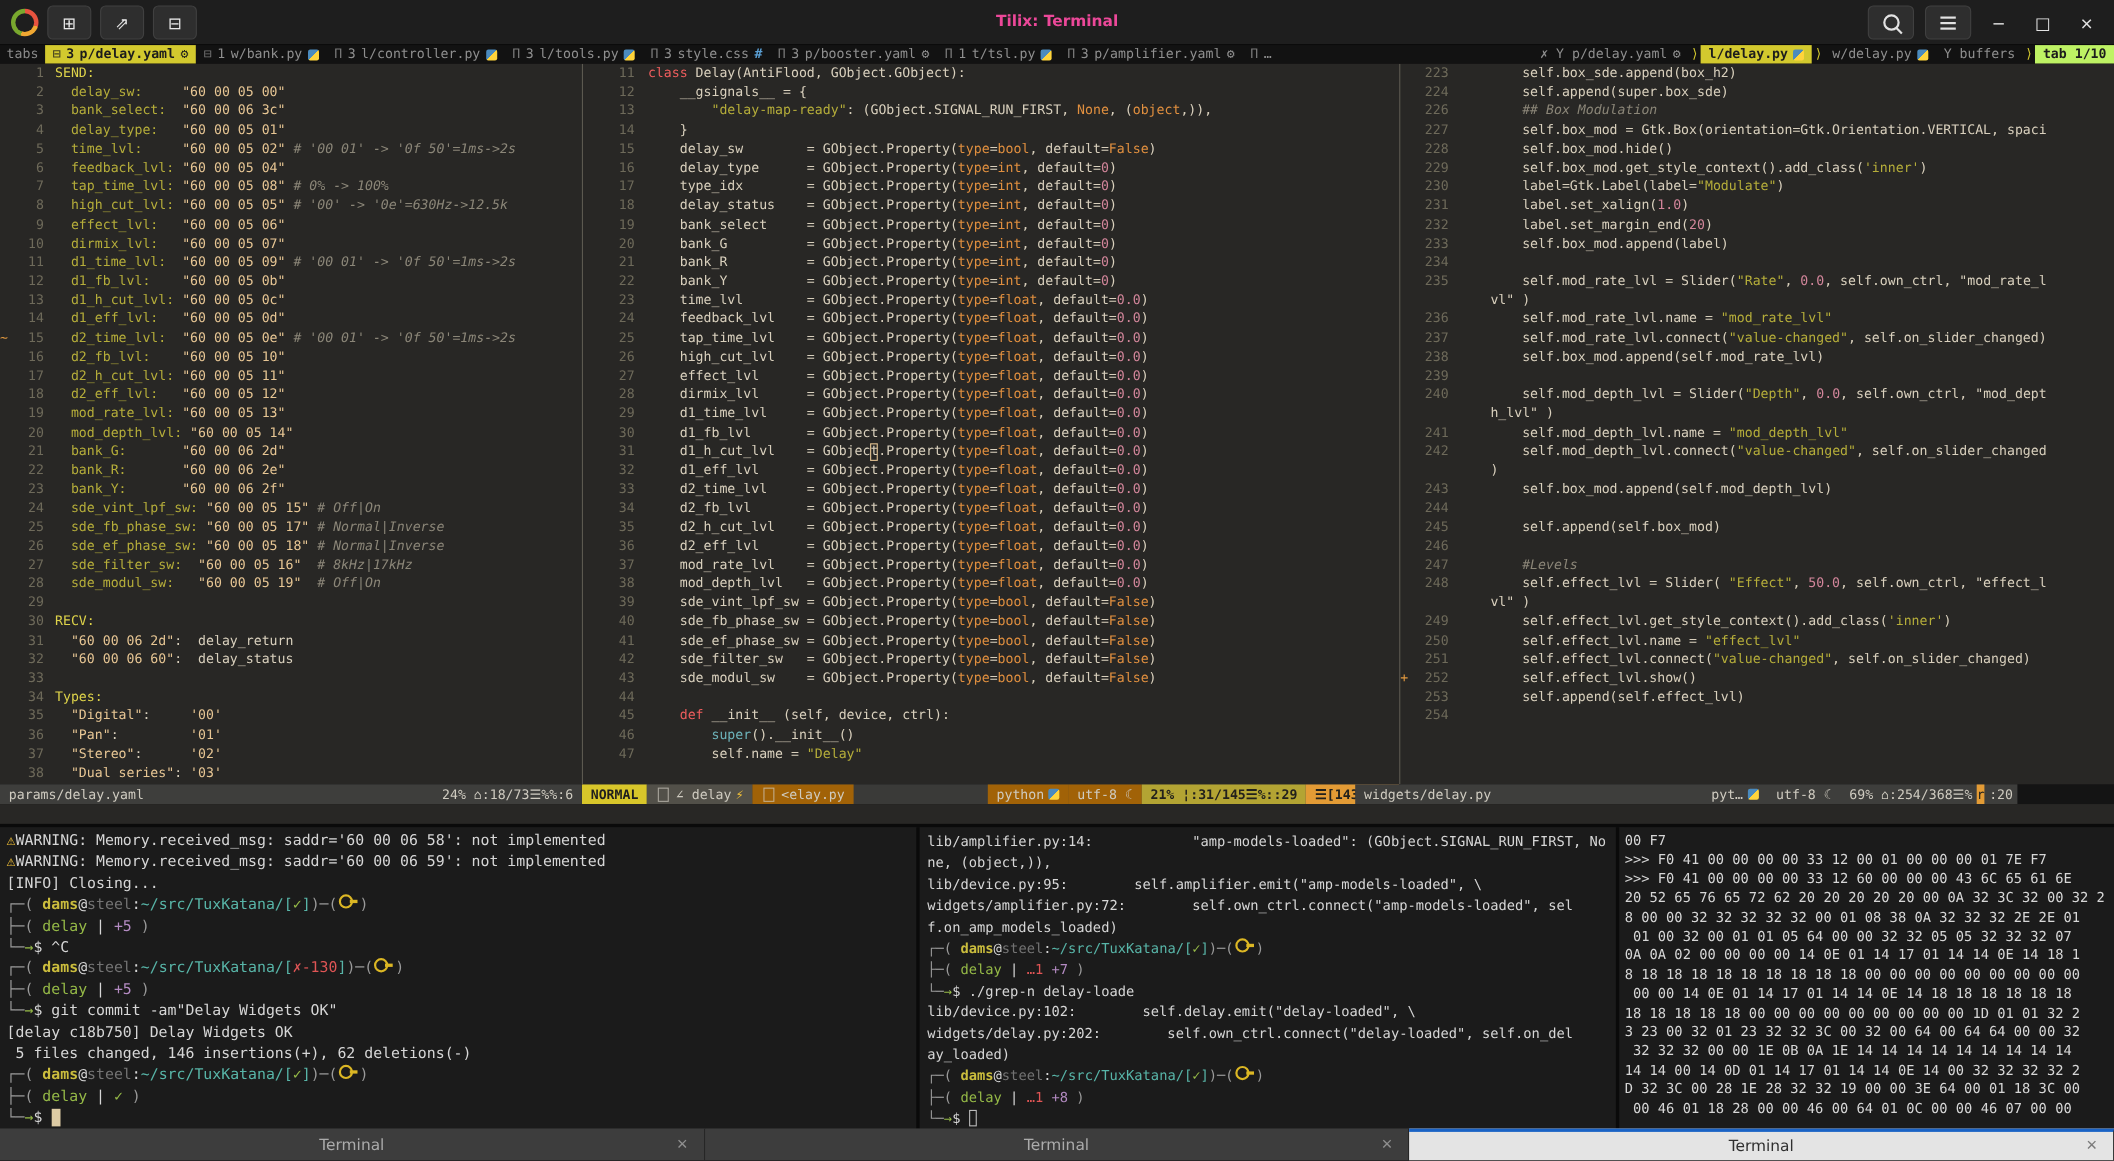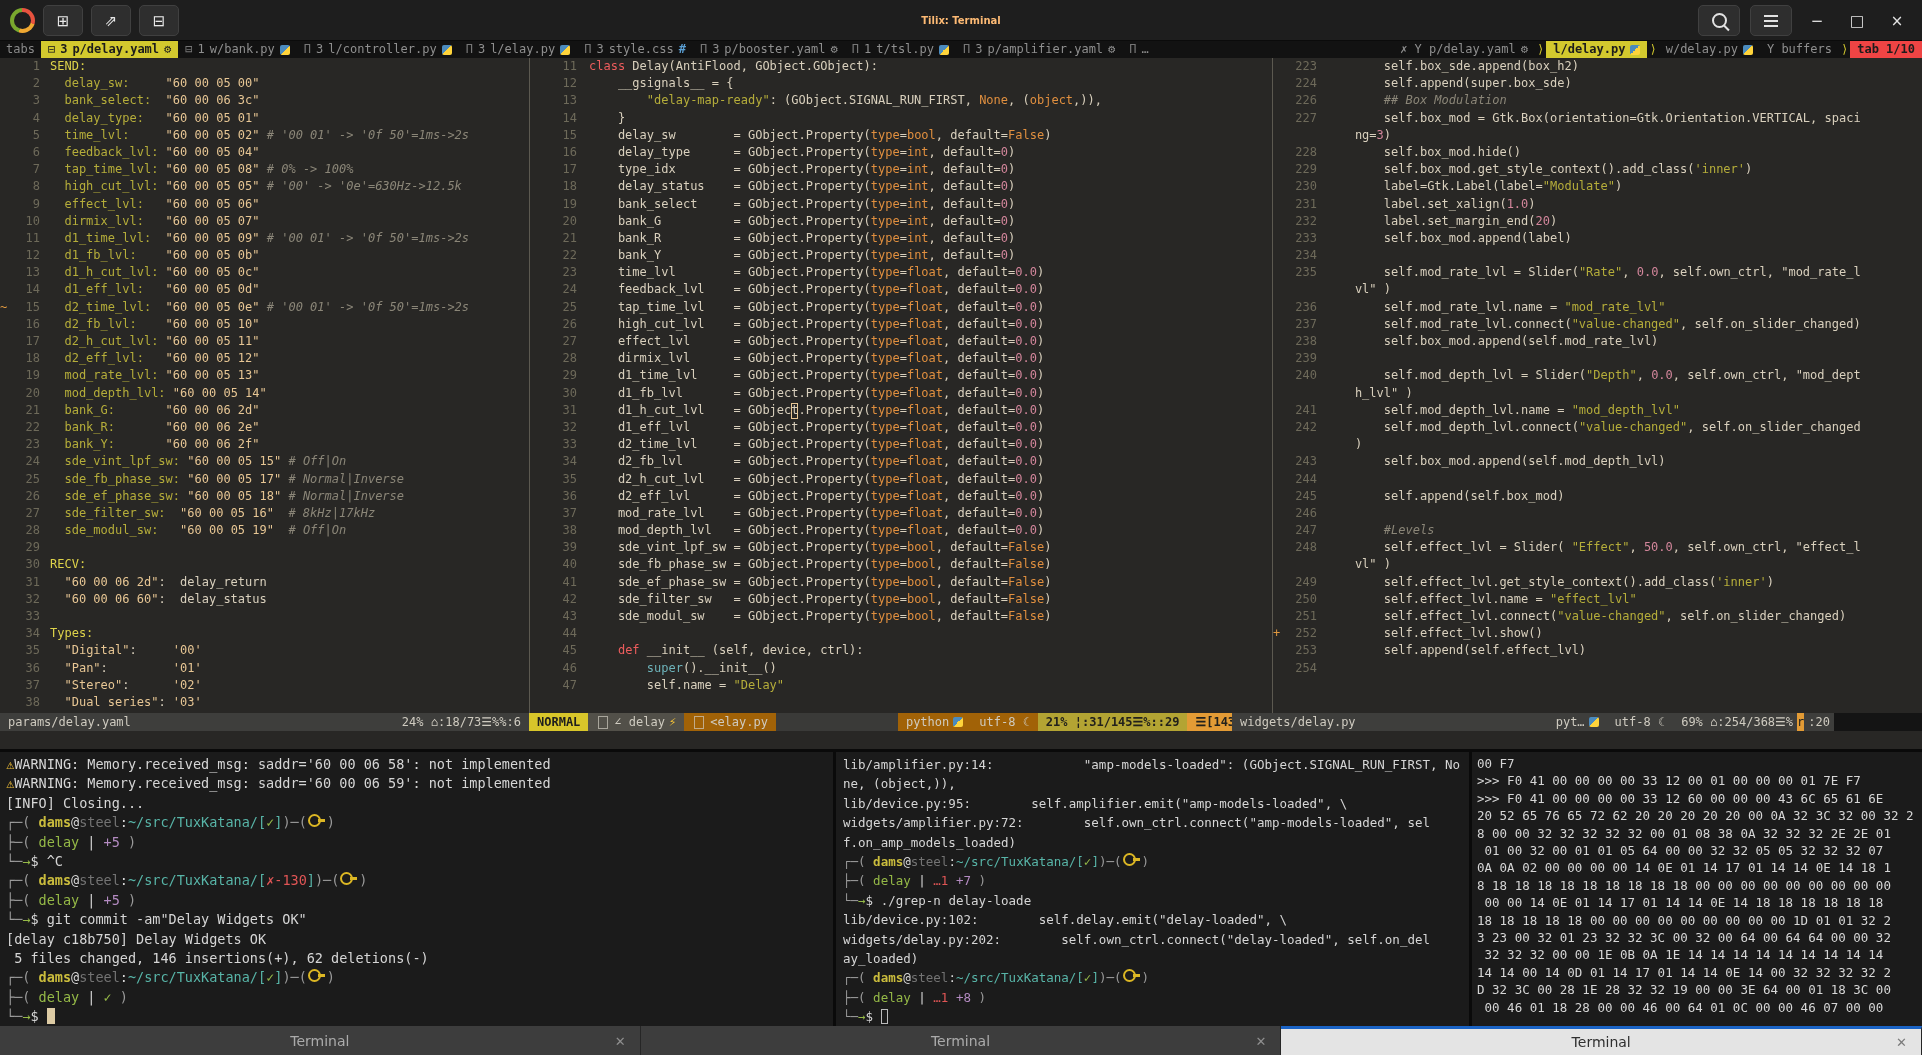--- a/index.html
+++ b/index.html
@@ -7,39 +7,39 @@
        font-family:"DejaVu Sans",sans-serif;-webkit-font-smoothing:antialiased}
 
   
   #titlebar{position:absolute;left:0;top:0;right:0;height:40px;background:#1e1e1e;border-bottom:1px solid #0b0b0b}
   #tb-left{position:absolute;left:10px;top:5px;display:flex;align-items:center;gap:8px}
   .logo{width:25px;height:25px;border-radius:50%;background:conic-gradient(#e8533f 0 30%,#f0a832 30% 55%,#79a82e 55% 100%);position:relative}
   .logo::after{content:"";position:absolute;inset:4px;border-radius:50%;background:#1e1e1e}
   .tb-btn{min-width:38px;height:29px;background:#2e2e2e;border:1px solid #404040;border-radius:5px;
           color:#e8e8e8;font-size:15px;display:flex;align-items:center;justify-content:center;cursor:default}
   #tb-title{position:absolute;left:0;right:0;top:0;height:40px;display:flex;align-items:center;justify-content:center;
-            color:#fdba74;font-weight:bold;font-size:10px;pointer-events:none}
+            color:#ec4899;font-weight:bold;font-size:14px;pointer-events:none}
   #tb-right{position:absolute;right:10px;top:5px;display:flex;align-items:center;gap:10px}
   .search-ic{display:inline-block;width:11px;height:11px;border:2px solid #e2e2e2;border-radius:50%;position:relative}
   .search-ic::after{content:"";position:absolute;width:7px;height:2px;background:#e2e2e2;transform:rotate(45deg);left:9px;top:12px}
   .burger{display:inline-block;width:14px;height:2px;background:#e2e2e2;box-shadow:0 5px 0 #e2e2e2,0 -5px 0 #e2e2e2}
   .winctl{width:30px;height:29px;display:flex;align-items:center;justify-content:center;color:#e3e3e3;font-size:15px}
 
   
   #vtabline{position:absolute;left:0;top:41px;right:0;height:17px;background:#121212;display:flex;align-items:stretch;
             font-family:"DejaVu Sans Mono",monospace;font-size:12px;line-height:17px;white-space:nowrap;overflow:hidden}
   #vtabline .tlabel{color:#8a8a8a;padding:0 6px}
   .vtab{display:flex;align-items:center;gap:5px;padding:0 7px;color:#8f8f8f}
   .vtab.active{background:#d3c92e;color:#1c1c1c;font-weight:bold}
   .vtab .pre{opacity:.8}
   .py-ic{display:inline-block;width:10px;height:10px;border-radius:2px;background:linear-gradient(135deg,#4b8bbe 50%,#ffd43b 50%);flex:none}
   .hash-ic{color:#5a9fd4;font-weight:bold}
   #vt-right{margin-left:auto;display:flex;align-items:stretch}
   .vt-sep{color:#d3c92e;padding:0 2px;line-height:17px}
-  .vtab.green{background:#ef4444;color:#1c1c1c;font-weight:bold}
+  .vtab.green{background:#bef264;color:#1c1c1c;font-weight:bold}
 
   
   #editor{position:absolute;left:0;top:58px;right:0;height:655px;background:#282725;overflow:hidden}
   .epane{position:absolute;top:0;height:655px;overflow:hidden;font-family:"DejaVu Sans Mono",monospace;
          font-size:12px;line-height:17.2px;color:#d9d0bd}
   #pane-a{left:0;width:529px}
   #pane-b{left:529px;width:743px;border-left:1px solid #5c5950}
   #pane-c{left:1272px;width:650px;border-left:1px solid #5c5950}
   .crow{display:flex;height:17.2px;white-space:pre}
   .gut{flex:none;display:flex}
@@ -142,21 +142,21 @@
       </span>
       <span class="vtab">
         <span class="pre">Π</span>
         <span>3</span>
         <span>l/controller.py</span>
         <span class="py-ic"></span>
       </span>
       <span class="vtab">
         <span class="pre">Π</span>
         <span>3</span>
-        <span>l/elay.py</span>
+        <span>l/tools.py</span>
         <span class="py-ic"></span>
       </span>
       <span class="vtab">
         <span class="pre">Π</span>
         <span>3</span>
         <span>style.css</span>
         <span class="hash-ic">#</span>
       </span>
       <span class="vtab">
         <span class="pre">Π</span>
@@ -285,21 +285,20 @@
       <div class="crow"><span class="gut"><span class="sign"> </span><span class="lnum">45</span></span><span class="ctext">    <span class="pk">def</span> __init__ (self, device, ctrl):</span></div>
       <div class="crow"><span class="gut"><span class="sign"> </span><span class="lnum">46</span></span><span class="ctext">        <span class="pb">super</span>().__init__()</span></div>
       <div class="crow"><span class="gut"><span class="sign"> </span><span class="lnum">47</span></span><span class="ctext">        self.name = <span class="ps">"Delay"</span></span></div>
       <div class="cursor-hollow" style="left: 261.16px; top: 345px;"></div>
     </div>
   <div class="epane" id="pane-c" style="position: absolute;">
       <div class="crow"><span class="gut"><span class="sign"> </span><span class="lnum">223</span></span><span class="ctext">        self.box_sde.append(box_h2)</span></div>
       <div class="crow"><span class="gut"><span class="sign"> </span><span class="lnum">224</span></span><span class="ctext">        self.append(super.box_sde)</span></div>
       <div class="crow"><span class="gut"><span class="sign"> </span><span class="lnum">226</span></span><span class="ctext">        <span class="pc">## Box Modulation</span></span></div>
       <div class="crow"><span class="gut"><span class="sign"> </span><span class="lnum">227</span></span><span class="ctext">        self.box_mod = Gtk.Box(orientation=Gtk.Orientation.VERTICAL, spaci</span></div>
-      <div class="crow"><span class="gut"><span class="sign"> </span><span class="lnum"></span></span><span class="ctext">    ng=<span class="pn">3</span>)</span></div>
       <div class="crow"><span class="gut"><span class="sign"> </span><span class="lnum">228</span></span><span class="ctext">        self.box_mod.hide()</span></div>
       <div class="crow"><span class="gut"><span class="sign"> </span><span class="lnum">229</span></span><span class="ctext">        self.box_mod.get_style_context().add_class(<span class="ps">'inner'</span>)</span></div>
       <div class="crow"><span class="gut"><span class="sign"> </span><span class="lnum">230</span></span><span class="ctext">        label=Gtk.Label(label=<span class="ps">"Modulate"</span>)</span></div>
       <div class="crow"><span class="gut"><span class="sign"> </span><span class="lnum">231</span></span><span class="ctext">        label.set_xalign(<span class="pn">1.0</span>)</span></div>
       <div class="crow"><span class="gut"><span class="sign"> </span><span class="lnum">232</span></span><span class="ctext">        label.set_margin_end(<span class="pn">20</span>)</span></div>
       <div class="crow"><span class="gut"><span class="sign"> </span><span class="lnum">233</span></span><span class="ctext">        self.box_mod.append(label)</span></div>
       <div class="crow"><span class="gut"><span class="sign"> </span><span class="lnum">234</span></span><span class="ctext"></span></div>
       <div class="crow"><span class="gut"><span class="sign"> </span><span class="lnum">235</span></span><span class="ctext">        self.mod_rate_lvl = Slider(<span class="ps">"Rate"</span>, <span class="pn">0.0</span>, self.own_ctrl, "mod_rate_l</span></div>
       <div class="crow"><span class="gut"><span class="sign"> </span><span class="lnum"></span></span><span class="ctext">    vl" )</span></div>
       <div class="crow"><span class="gut"><span class="sign"> </span><span class="lnum">236</span></span><span class="ctext">        self.mod_rate_lvl.name = <span class="ps">"mod_rate_lvl"</span></span></div>

